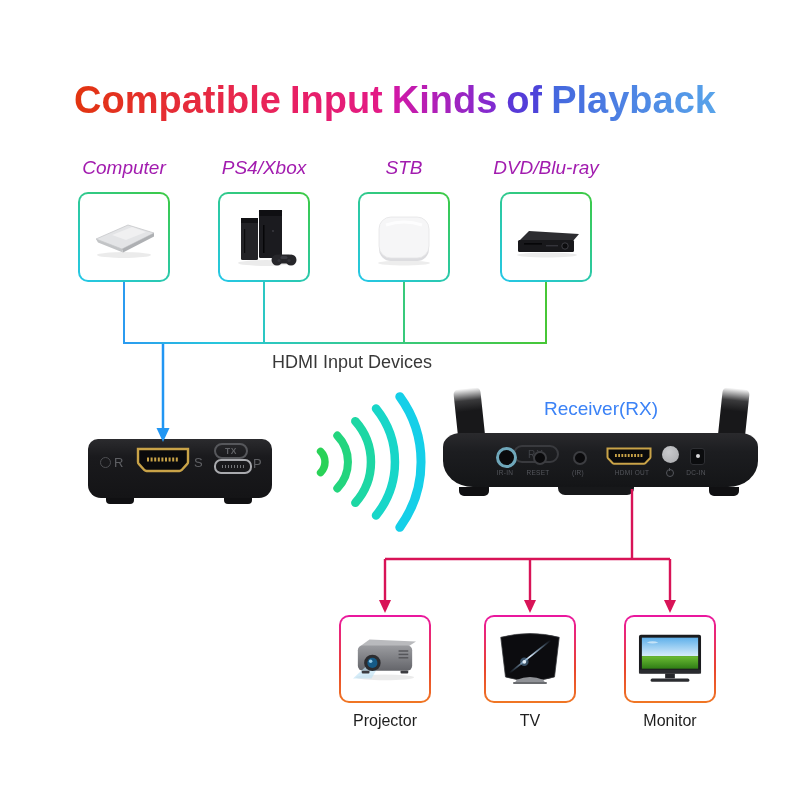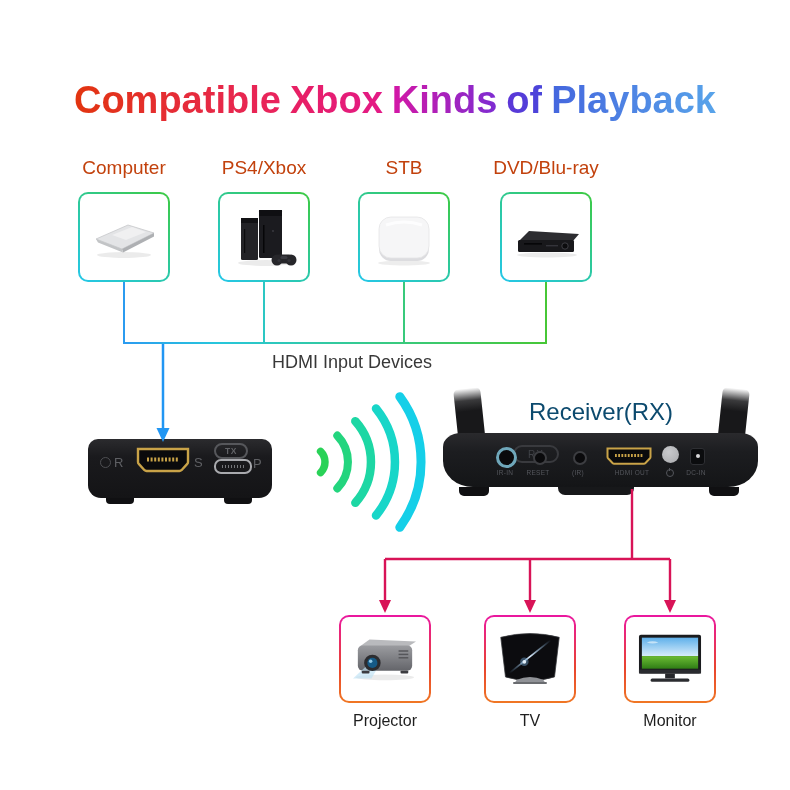--- a/index.html
+++ b/index.html
@@ -13,21 +13,21 @@
               -webkit-text-fill-color:transparent;}
   .tw1{color:#e62a3c;background-image:linear-gradient(90deg,#e2350f,#e9235f);}
   .tw2{color:#e51d74;background-image:linear-gradient(90deg,#e82062,#e31a87);margin-left:9px;}
   .tw3{color:#a922c0;background-image:linear-gradient(90deg,#d417a5,#7d2cd2);margin-left:9px;}
   .tw4{color:#5336d8;background-image:linear-gradient(90deg,#5d35d7,#4a46da);margin-left:9px;}
   .tw5{color:#4e85e4;background-image:linear-gradient(90deg,#4466de,#58a4ea);margin-left:9px;margin-top:32px;}
 
   
   .in-group{position:absolute;top:157px;width:92px;}
   .dev-label{position:absolute;left:50%;transform:translateX(-50%);top:0;height:24px;
-             font-size:19px;color:#c2410c;white-space:nowrap;text-align:center;}
+             font-size:19px;color:#a21caf;white-space:nowrap;text-align:center;font-style:italic;}
   .in-frame{position:absolute;top:35px;left:0;width:88px;height:86px;padding:2px;border-radius:10px;
             background:linear-gradient(215deg,#3dca41 0%,#2bc9a8 55%,#25c7e9 100%);}
   .frame-inner{width:88px;height:86px;border-radius:8px;background:#fff;
                display:flex;align-items:center;justify-content:center;}
 
   
   .out-group{position:absolute;top:615px;width:92px;}
   .out-frame{position:absolute;top:0;left:0;width:88px;height:84px;padding:2px;border-radius:10px;
              background:linear-gradient(180deg,#ea17a0 0%,#e8432e 60%,#f07724 100%);}
   .out-frame .frame-inner{height:84px;}
@@ -47,21 +47,21 @@
            border-radius:10px 10px 13px 13px;}
   .tx-foot{position:absolute;width:28px;height:6px;background:#101012;border-radius:0 0 4px 4px;z-index:1;}
   .tx-r-circle{position:absolute;left:12px;top:18px;width:9px;height:9px;border:1.5px solid #4e4f53;border-radius:50%;}
   .tx-letter{position:absolute;font-size:13px;color:#5f6064;}
   .tx-oval{position:absolute;left:126px;top:4px;width:30px;height:12px;border:2px solid #56575b;
            border-radius:8px;display:flex;align-items:center;justify-content:center;
            font-size:8.5px;font-weight:bold;color:#626367;letter-spacing:0.5px;}
   .tx-usb{position:absolute;left:126px;top:20px;width:34px;height:11px;border:2px solid #a9aaae;
           border-radius:7px;display:flex;align-items:center;justify-content:center;}
   .tx-usb-pins{width:22px;height:3px;background:repeating-linear-gradient(90deg,#75767a 0 1.5px,transparent 1.5px 3px);}
-  .device-caption{position:absolute;font-size:24px;color:#0c4a6e;white-space:nowrap;transform:translateX(-50%);}
+  .device-caption{position:absolute;font-size:19px;color:#3b82f6;white-space:nowrap;transform:translateX(-50%);}
 
   
   .antenna{position:absolute;top:388px;width:27px;height:76px;z-index:1;border-radius:5px 5px 0 0;
            background:linear-gradient(180deg,rgba(24,24,26,0) 0%,rgba(24,24,26,0.85) 16%,#18181a 30%);}
   .antenna-left{left:461px;transform:rotate(-6deg);transform-origin:bottom center;}
   .antenna-right{left:715px;transform:rotate(6deg);transform-origin:bottom center;}
   .rx-body{position:absolute;left:443px;top:433px;width:315px;height:54px;z-index:2;
            background:linear-gradient(180deg,#2a2a2d 0%,#1c1d20 35%,#141517 100%);
            border-radius:18px 18px 30px 30px / 14px 14px 26px 26px;}
   .rx-foot{position:absolute;top:487px;width:30px;height:9px;background:#101012;border-radius:0 0 5px 5px;z-index:1;}
@@ -84,21 +84,21 @@
   .power-glyph{display:inline-block;position:relative;width:6px;height:6px;border:1px solid #54565c;border-radius:50%;}
   .power-glyph::before{content:"";position:absolute;left:2px;top:-2px;width:1px;height:3px;background:#54565c;}
 
   .wifi{position:absolute;left:296px;top:378px;z-index:2;}
 </style>
 </head>
 <body>
 
 <div class="canvas">
 
-  <div class="title"><span class="tw1">Compatible</span><span class="tw2">Xbox</span><span class="tw3">Kinds</span><span class="tw4">of</span><span class="tw5">Playback</span>
+  <div class="title"><span class="tw1">Compatible</span><span class="tw2">Input</span><span class="tw3">Kinds</span><span class="tw4">of</span><span class="tw5">Playback</span>
   </div>
 
   <div class="in-group" style="left:78px">
     <div class="dev-label">Computer</div>
     <div class="in-frame">
       <div class="frame-inner">
         <svg width="72" height="56" viewBox="0 0 72 56">
           <ellipse cx="36" cy="46" rx="27" ry="3" fill="#000" opacity="0.08"></ellipse>
           <polygon points="8,30 40,16 66,24 34,40" fill="#e3e4e6" stroke="#c6c8ca" stroke-width="0.8"></polygon>
           <polygon points="34,40 66,24 66,27.5 35,43.5" fill="#aeb0b3"></polygon>

